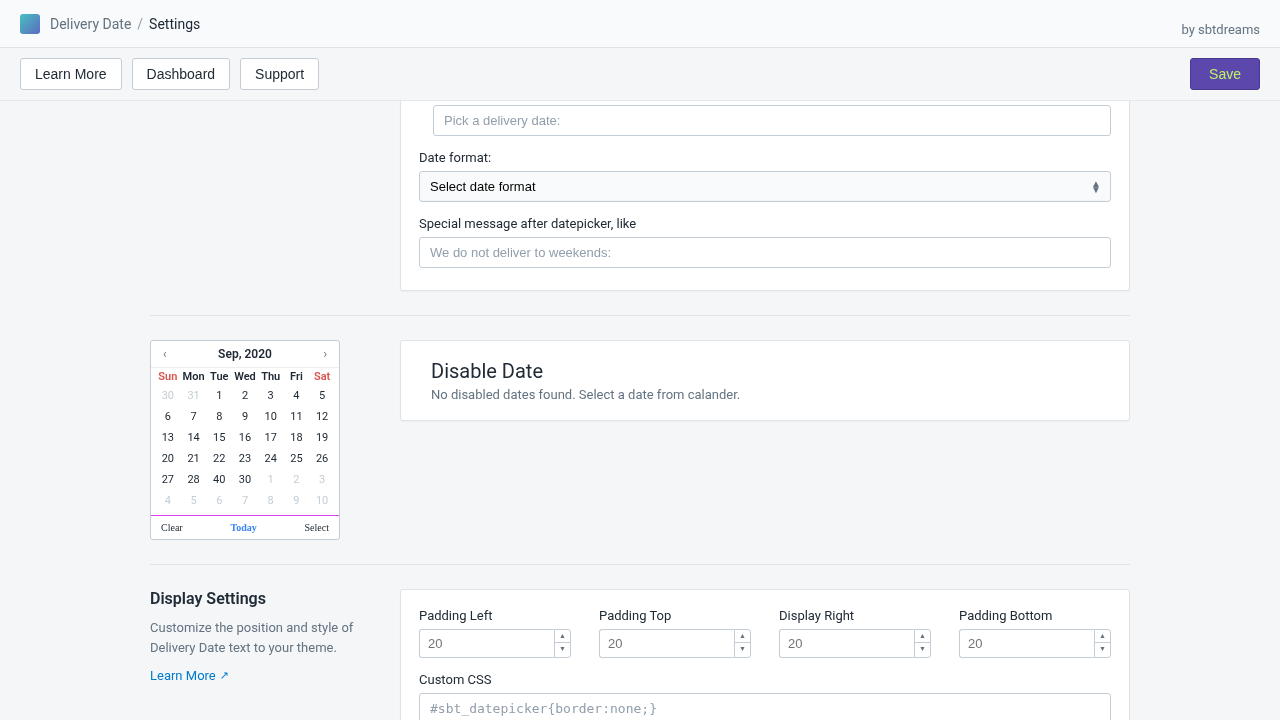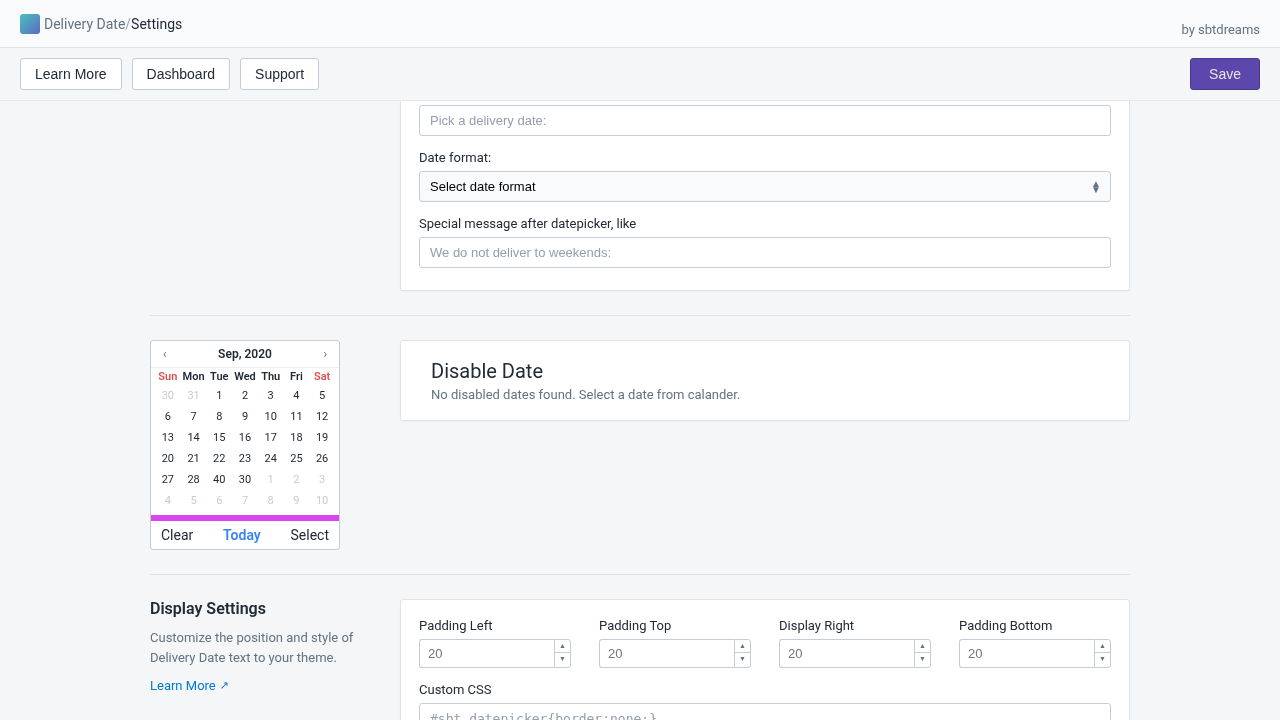--- a/index.html
+++ b/index.html
@@ -1,29 +1,29 @@
 <!DOCTYPE html>
 <html><head>
 <meta charset="utf-8">
 <style>
 * { box-sizing: border-box; margin: 0; padding: 0; }
 body { font-family: -apple-system, BlinkMacSystemFont, "Segoe UI", Roboto, sans-serif; background: #f4f6f8; color: #212b36; font-size: 14px; width: 1280px; height: 720px; overflow: hidden; }
 
 .topbar { background: #f9fafb; border-bottom: 1px solid #dfe3e8; padding: 10px 20px; display: flex; align-items: center; justify-content: space-between; }
-.breadcrumb { display: flex; align-items: center; color: #637381; }
+.breadcrumb { display: flex; align-items: center; gap: 6px; color: #637381; }
 .breadcrumb .logo { width: 20px; height: 20px; background: linear-gradient(135deg,#47c1bf,#5c6ac4); border-radius: 3px; display:inline-block; margin-right:4px;}
 .breadcrumb .app-name { color: #637381; }
 .breadcrumb .sep { color: #919eab; }
 .breadcrumb .current { color: #212b36; }
 .by-line { color: #637381; font-size: 13px; margin-top: 12px; }
 
 .toolbar { background: #f4f6f8; padding: 10px 20px; display: flex; align-items: center; gap: 10px; border-bottom: 1px solid #e6e8eb;}
 .toolbar .btn { background: #fff; border: 1px solid #c4cdd5; border-radius: 3px; padding: 7px 14px; font-size: 14px; color: #212b36; cursor: pointer; }
 .toolbar .spacer { flex: 1; }
-.toolbar .btn-primary { background: #5c47ac; border: 1px solid #4a3a8f; color: #e5e5e5; padding: 7px 18px; border-radius: 3px; cursor: pointer; font-size:14px;}
+.toolbar .btn-primary { background: #5c47ac; border: 1px solid #4a3a8f; color: #bef264; padding: 7px 18px; border-radius: 3px; cursor: pointer; font-size:14px;}
 
 .content { padding: 0 20px; position: relative; }
 .col-left { width: 220px; flex-shrink: 0; }
 .col-right { flex: 1; }
 
 .card { background: #fff; border: 1px solid #dfe3e8; border-radius: 3px; padding: 18px; box-shadow: 0 1px 2px rgba(0,0,0,0.03);}
 .card-top-clipped { border-top: none; border-top-left-radius:0; border-top-right-radius:0; padding-top: 4px;}
 
 .form-label { display:block; font-size: 13px; color: #212b36; margin-bottom: 6px; }
 .form-input { width: 100%; border: 1px solid #c4cdd5; border-radius: 3px; padding: 7px 10px; font-size: 13px; color:#212b36; background:#fff;}
@@ -39,21 +39,21 @@
 
 .calendar { background:#fff; border:1px solid #c4cdd5; border-radius:3px; width: 190px; font-size: 12px; }
 .cal-header { display:flex; align-items:center; justify-content:space-between; padding:6px 8px; border-bottom:1px solid #eee;}
 .cal-header .nav { color:#637381; cursor:pointer; padding:0 4px;}
 .cal-header .title { font-weight:600; font-size:12px;}
 .cal-dow { display:grid; grid-template-columns: repeat(7,1fr); text-align:center; font-weight:600; font-size:11px; padding: 2px 4px;}
 .cal-dow .wknd { color:#d9534f; }
 .cal-grid { display:grid; grid-template-columns: repeat(7,1fr); text-align:center; font-size:11px; padding: 0 4px 4px;}
 .cal-grid .day { padding:4px 0; cursor:pointer; color:#212b36;}
 .cal-grid .day.muted { color:#c4cdd5; }
-.cal-footer { display:flex; justify-content:space-between; border-top:6px solid #d946ef; padding:6px 10px; font-size:14px;}
+.cal-footer { display:flex; justify-content:space-between; border-top:1px solid #d946ef; padding:6px 10px; font-size:10px;font-family:Liberation Serif, serif;}
 .cal-footer .today { color:#3b82f6; font-weight:600; cursor:pointer;}
 .cal-footer .clear, .cal-footer .select { cursor:pointer; }
 
 .disable-card h3 { font-size: 20px; font-weight:400; margin-bottom:4px;}
 .disable-card p { font-size: 13px; color:#637381;}
 
 .section-title { font-size: 16px; font-weight:600; margin-bottom:10px;}
 .section-desc { font-size: 13px; color:#637381; line-height:1.5; margin-bottom:10px;}
 .learn-link { color:#007ace; font-size:13px; text-decoration:none; display:inline-flex; align-items:center; gap:4px;}
 .learn-link .ext { font-size:11px;}
@@ -91,21 +91,21 @@
   <div class="spacer"></div>
   <button class="btn-primary">Save</button>
 </div>
 
 <div class="content">
 
   <div class="row-wrap" style="align-items:flex-start;">
     <div class="col-left"></div>
     <div class="col-right">
       <div class="card card-top-clipped">
-        <div class="form-group" style="margin-top:0;">
+        <div class="form-group" style="margin-top:0;margin-left:14px;">
           <input class="form-input" style="color: rgb(145, 158, 171);" disabled="" placeholder="Pick a delivery date:">
         </div>
         <div class="form-group">
           <label class="form-label">Date format:</label>
           <div class="select-wrap">
             <select>
               <option>Select date format</option>
             </select>
             <span class="select-caret">▲<br>▼</span>
           </div>

